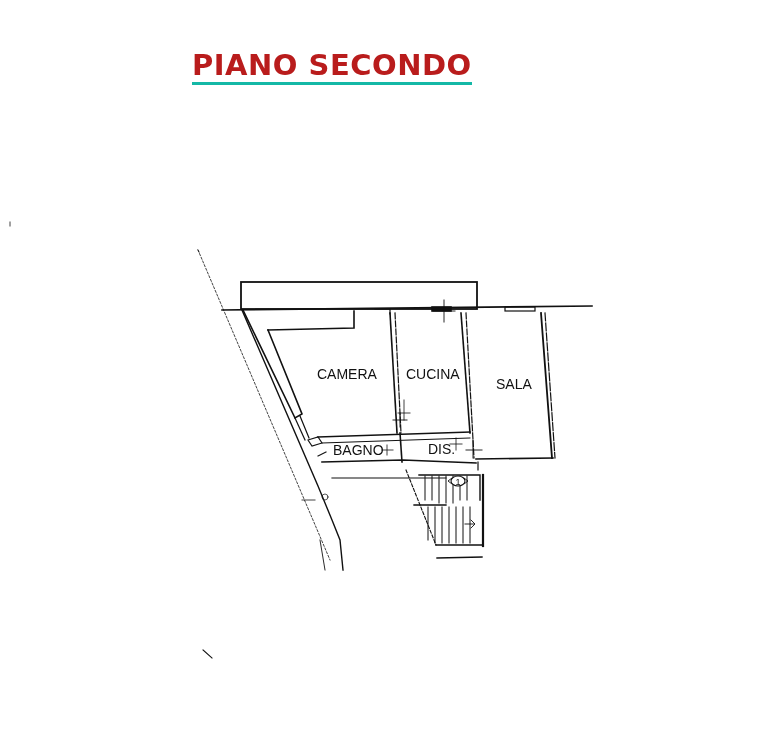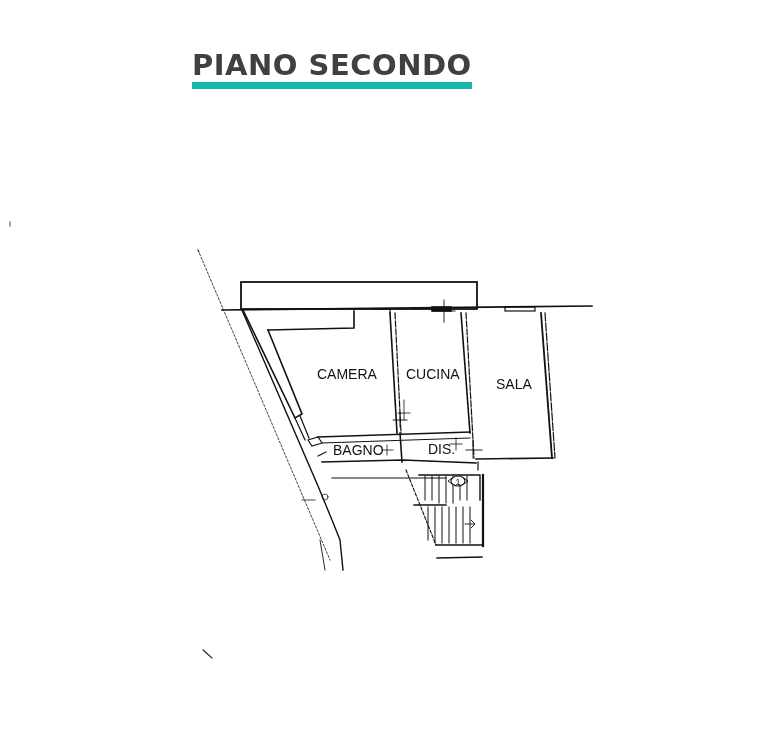--- a/index.html
+++ b/index.html
@@ -1,21 +1,21 @@
 <!DOCTYPE html>
 <html><head>
 <meta charset="utf-8">
 <style>
   html, body { margin: 0; padding: 0; background: #ffffff; }
   body { width: 766px; height: 732px; position: relative; overflow: hidden; font-family: "Liberation Sans", sans-serif; }
   .title {
     position: absolute; left: 192px; top: 48px;
     font-family: "DejaVu Sans", sans-serif; font-weight: bold;
-    font-size: 29px; letter-spacing: 0.5px; color: #404040;
-    border-bottom: 7px solid #14b8a6; line-height: 34px; padding-bottom: 0px;
+    font-size: 29px; letter-spacing: 0.5px; color: #b91c1c;
+    border-bottom: 3px solid #14b8a6; line-height: 34px; padding-bottom: 0px;
   }
   svg.plan { position: absolute; left: 0; top: 0; }
   .room-label { font-family: "Liberation Sans", sans-serif; font-size: 14px; fill: #111; }
 </style>
 </head>
 <body>
 
 <div class="title">PIANO SECONDO</div>
 
 <svg class="plan" width="766" height="732" viewBox="0 0 766 732" xmlns="http://www.w3.org/2000/svg">

